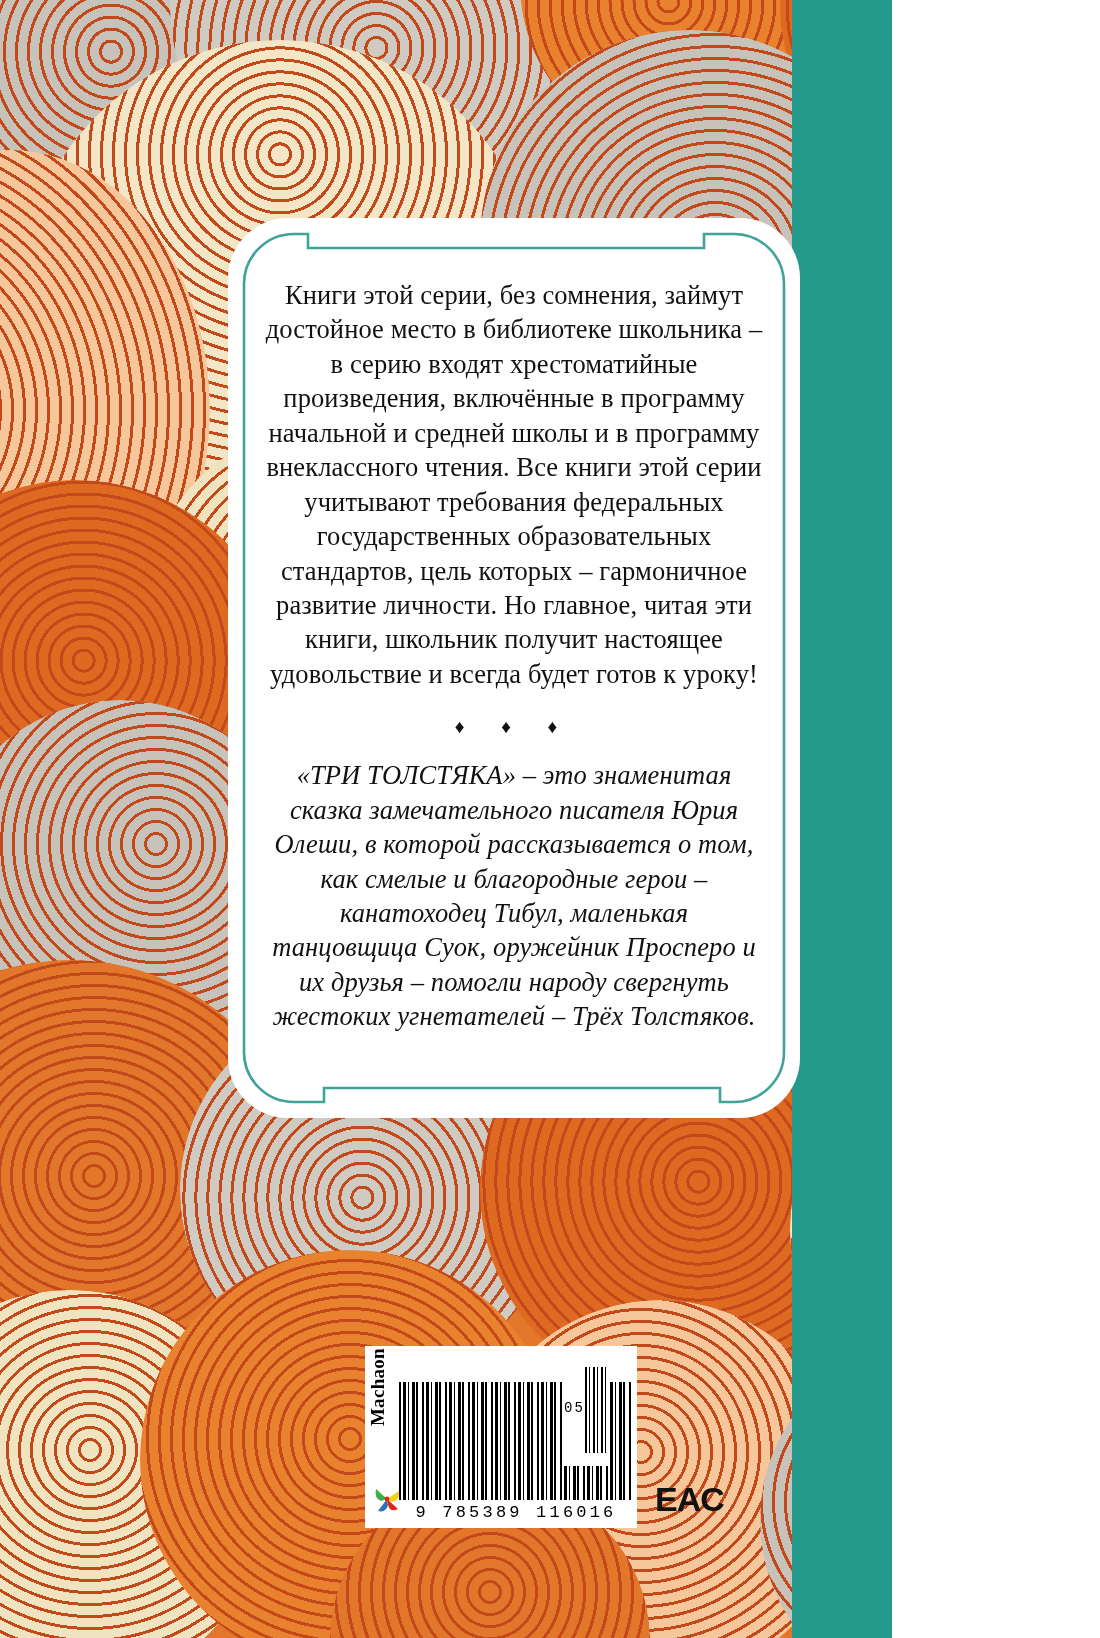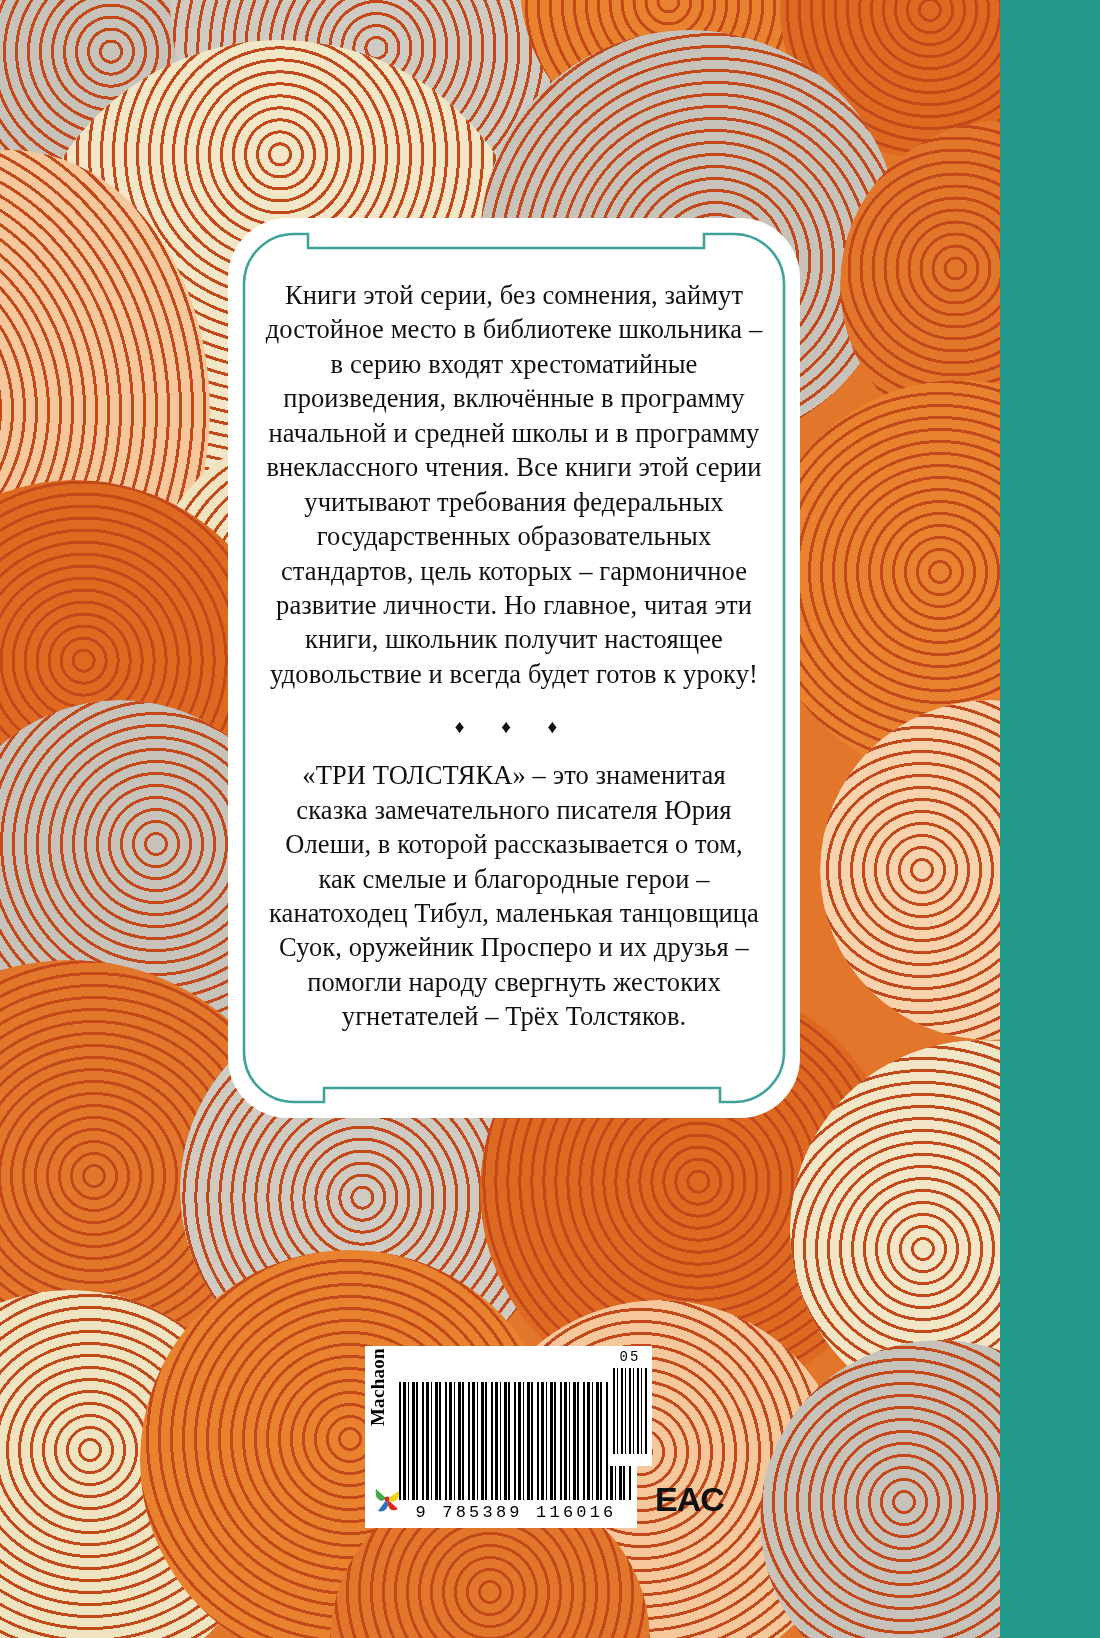--- a/index.html
+++ b/index.html
@@ -2,21 +2,21 @@
 <html><head>
 <meta charset="utf-8">
 <style>
   html, body {
     margin: 0;
     padding: 0;
     background: #ffffff;
   }
   #cover {
     position: relative;
-    width: 1100px;
+    width: 892px;
     height: 1638px;
     overflow: hidden;
     font-family: "Liberation Serif", serif;
     background: #0ea5e9;
   }
 
   
   #pattern-bg {
     position: absolute;
     inset: 0;
@@ -92,21 +92,21 @@
     margin: 0;
   }
   #intro-paragraph { margin-top: 16px; }
   #divider {
     margin: 26px 0 22px 0;
     font-size: 19px;
     letter-spacing: 16px;
     color: #111111;
     line-height: 1;
   }
-  #summary-paragraph { margin-top: 0; }
+  #summary-paragraph { margin-top: 0; font-style: italic; }
   #note-paragraph {
     margin-top: 34px;
     font-style: italic;
     font-size: 26px;
     line-height: 1.32;
   }
 
   
   #barcode-block {
     position: absolute;
@@ -161,27 +161,27 @@
     font-family: "Liberation Mono", monospace;
     font-size: 17px;
     letter-spacing: 3.2px;
     color: #000;
     text-align: center;
     margin-top: 3px;
     white-space: nowrap;
   }
   #addon-block {
     position: absolute;
-    left: 608px;
+    left: 564px;
     top: 1346px;
     width: 44px;
     height: 120px;
     background: #fff;
     display: flex;
-    flex-direction: column;
+    flex-direction: row;
     align-items: center;
     padding-top: 4px;
     box-sizing: border-box;
   }
   #addon-digits {
     font-family: "Liberation Mono", monospace;
     font-size: 14px;
     letter-spacing: 2px;
     color: #000;
     line-height: 1;

